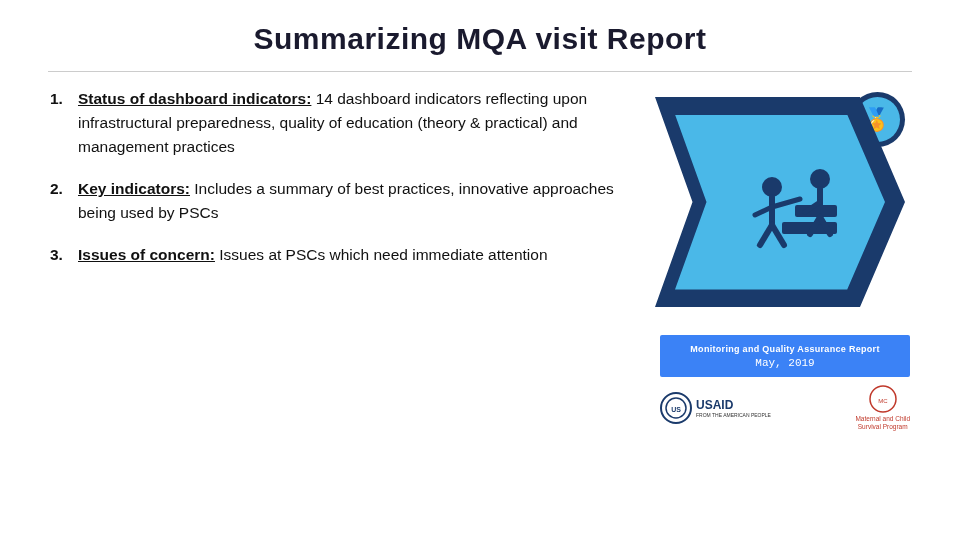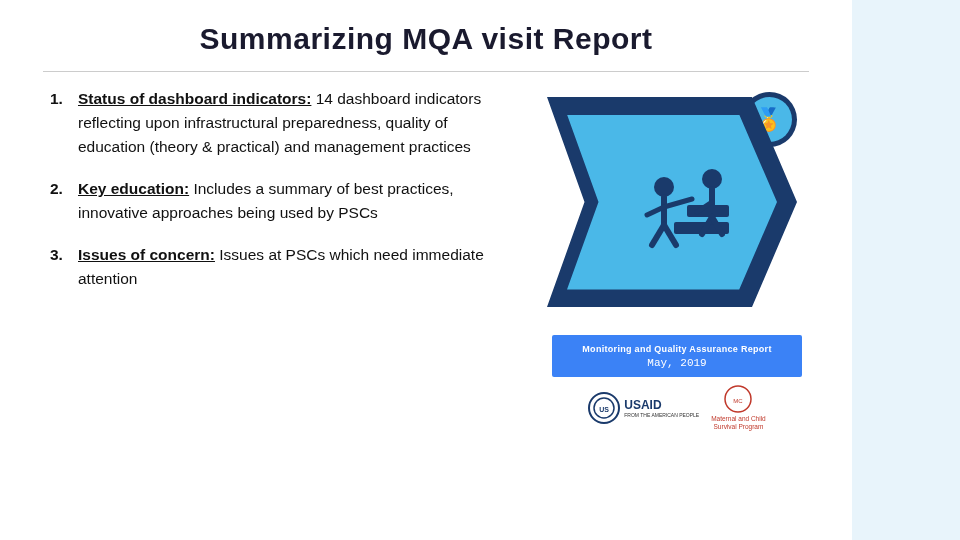--- a/index.html
+++ b/index.html
@@ -4,21 +4,21 @@
   <style>
     * { margin: 0; padding: 0; box-sizing: border-box; }
     body {
       width: 960px;
       height: 540px;
       background: #e8f4fb;
       font-family: Arial, sans-serif;
       overflow: hidden;
     }
     .slide {
-      width: 852px;
+      width: 960px;
       height: 540px;
       background: white;
       display: flex;
       flex-direction: column;
       padding: 0;
       position: relative;
     }
     .header {
       text-align: center;
       padding: 22px 20px 10px;
@@ -149,21 +149,21 @@
       margin-top: 2px;
     }
     .report-card .date-line {
       font-size: 11px;
       margin-top: 1px;
       font-family: Liberation Mono, monospace;
     }
     .logos-row {
       display: flex;
       align-items: center;
-      justify-content: center;
+      justify-content: space-between;
       gap: 12px;
       margin-top: 8px;
       width: 250px;
     }
     .usaid-logo {
       display: flex;
       align-items: center;
       gap: 4px;
     }
     .usaid-circle {
@@ -212,21 +212,21 @@
       <div class="item">
         <span class="item-number">1.</span>
         <span class="item-text">
           <span class="underline">Status of dashboard indicators:</span><span> 14 dashboard indicators reflecting upon infrastructural preparedness, quality of education (theory &amp; practical) and management practices</span>
         </span>
       </div>
 
       <div class="item">
         <span class="item-number">2.</span>
         <span class="item-text">
-          <span class="underline">Key education:</span><span> Includes a summary of best practices, innovative approaches being used by PSCs</span>
+          <span class="underline">Key indicators:</span><span> Includes a summary of best practices, innovative approaches being used by PSCs</span>
         </span>
       </div>
 
       <div class="item">
         <span class="item-number">3.</span>
         <span class="item-text">
           <span class="underline">Issues of concern:</span><span> Issues at PSCs which need immediate attention</span>
         </span>
       </div>
 

